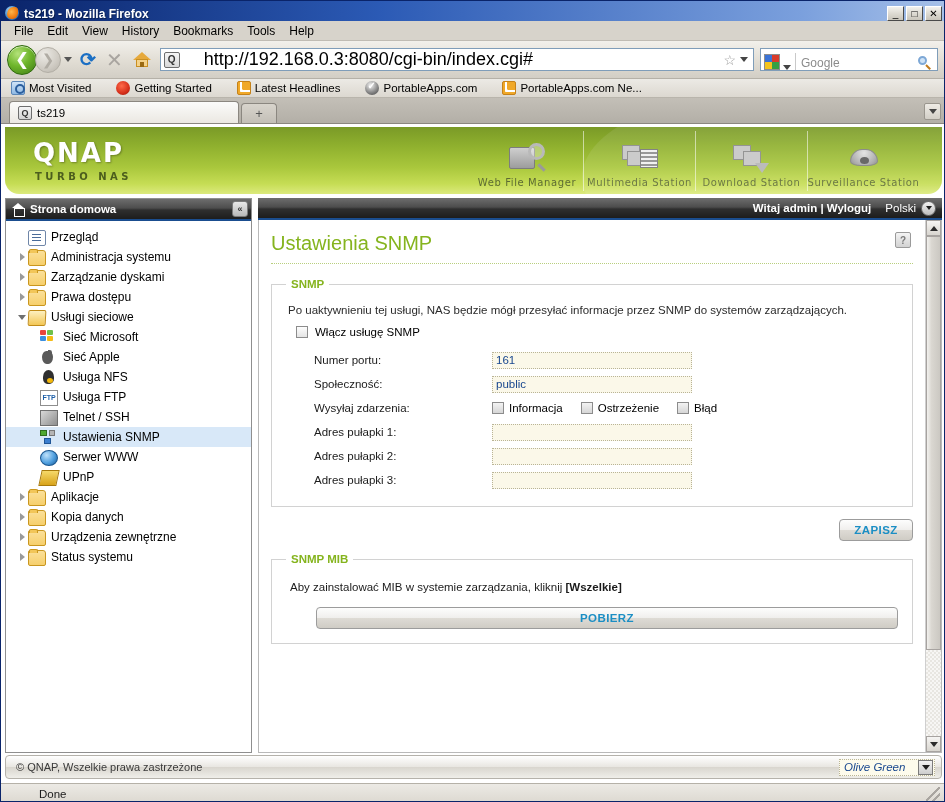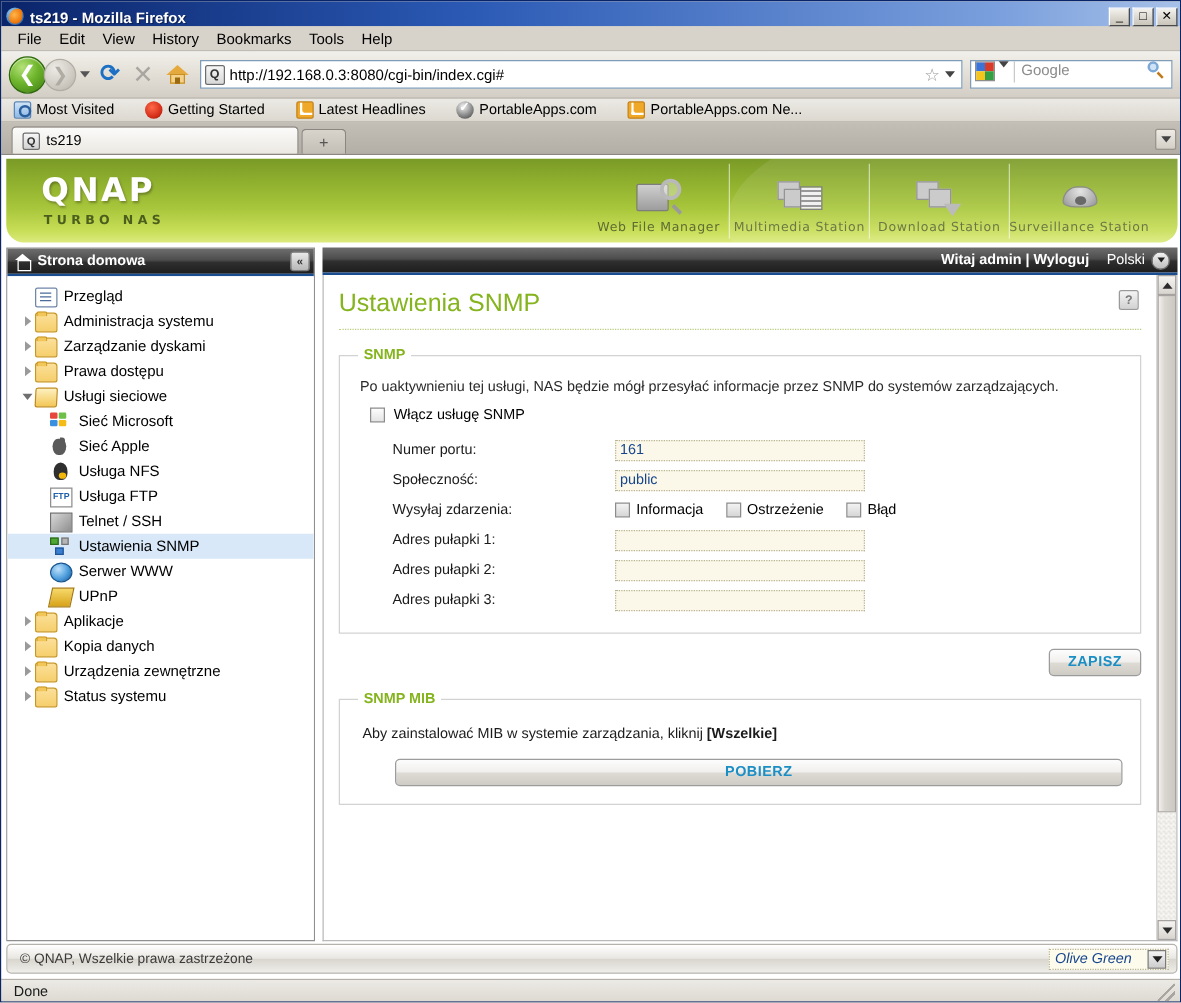--- a/index.html
+++ b/index.html
@@ -130,34 +130,35 @@
     display: flex; align-items: center; padding: 0 3px;
   }
   #urlbar .favico {
     width: 16px; height: 16px; flex: 0 0 auto;
     background: linear-gradient(to bottom,#f6f6f6,#d8d8d8);
     border: 1px solid #6d6d6d; border-radius: 2px;
     display: flex; align-items: center; justify-content: center;
     font-size: 10px; font-weight: bold; color: #333; margin-right: 4px;
   }
   #urlbar .urltext {
-    flex: 1 1 auto; font-size: 12px; color: #000; white-space: nowrap;
+    flex: 1 1 auto; font-size: 18px; color: #000; white-space: nowrap;
     overflow: hidden;
+    margin-left: 20px;
   }
   #urlbar .star { color: #9a9a9a; font-size: 14px; margin: 0 4px; }
   #urlbar .cdown {
     width: 0; height: 0; margin-right: 2px;
     border-left: 4px solid transparent; border-right: 4px solid transparent;
     border-top: 5px solid #444;
   }
 
   #searchbar {
-    width: 162px; height: 23px; flex: 0 0 auto;
+    width: 178px; height: 23px; flex: 0 0 auto;
     background: #fff; border: 1px solid #7f9db9;
-    display: flex; align-items: flex-start; padding: 0 3px;
+    display: flex; align-items: flex-end; padding: 0 3px;
   }
   #searchbar .gico {
     width: 16px; height: 16px; flex: 0 0 auto; position: relative;
     border: 1px solid #8d8d8d; background: #fff; margin-right: 2px;
   }
   #searchbar .gico i { position: absolute; display: block; }
   #searchbar .gico .b { left: 0; top: 0; width: 7px; height: 7px; background: #3b73d6; }
   #searchbar .gico .r { left: 7px; top: 0; width: 7px; height: 7px; background: #d93b2b; }
   #searchbar .gico .y { left: 0; top: 7px; width: 7px; height: 7px; background: #f5c51d; }
   #searchbar .gico .g { left: 7px; top: 7px; width: 7px; height: 7px; background: #34a043; }
@@ -616,21 +617,21 @@
 
   
   #statusbar {
     height: 20px;
     background: linear-gradient(to bottom, #eceae5 0%, #dcd8d0 100%);
     border-top: 1px solid #b5b1a8;
     display: flex; align-items: center;
     padding: 0 4px 0 10px;
     font-size: 11.5px; color: #1b1b1b;
   }
-  #statusbar .stext { flex: 1 1 auto; }
+  #statusbar .stext { flex: 1 1 auto; margin-left: 28px; }
   #statusbar .grip {
     width: 14px; height: 14px;
     background:
       linear-gradient(135deg, transparent 45%, #a9a5a0 45%, #a9a5a0 55%, transparent 55%),
       linear-gradient(135deg, transparent 70%, #a9a5a0 70%, #a9a5a0 80%, transparent 80%);
   }
 </style>
 </head>
 <body>
 

